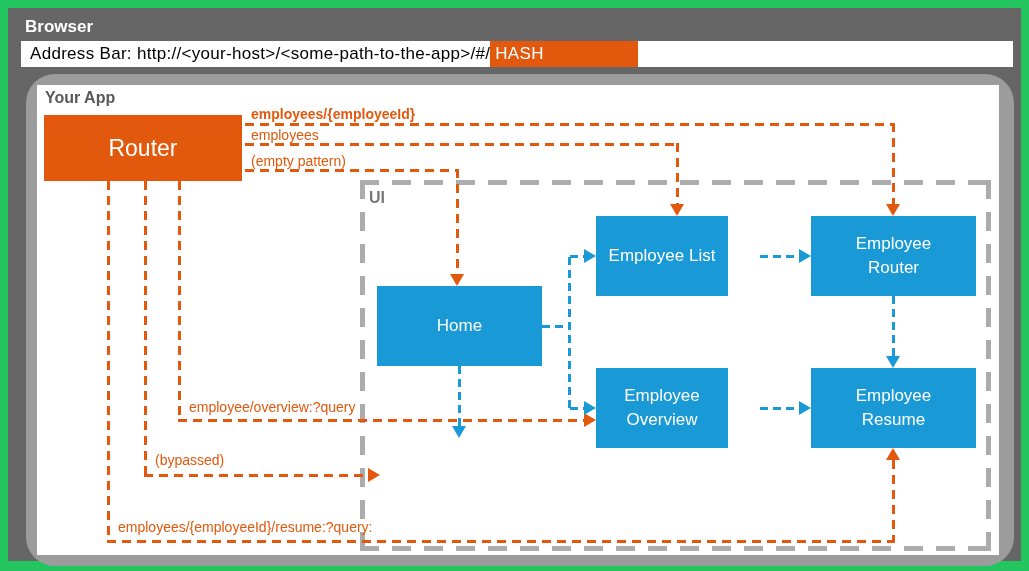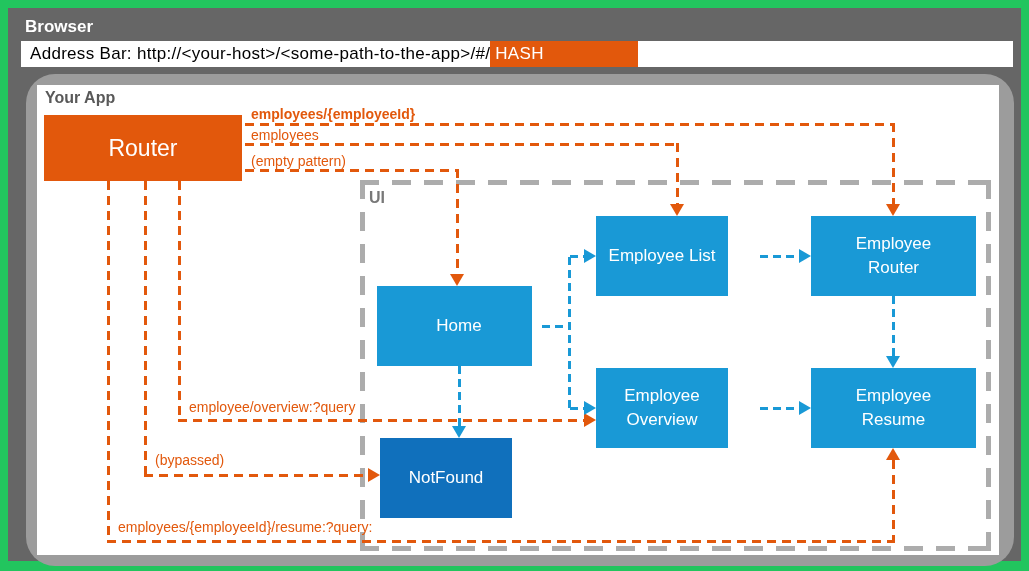--- a/index.html
+++ b/index.html
@@ -64,40 +64,37 @@
         <div id="your-app-title" class="abs">Your App</div>
 
         <div class="abs ui-h" style="left:323px;top:95px;width:631px;"></div>
         <div class="abs ui-h" style="left:323px;top:461px;width:631px;"></div>
         <div class="abs ui-v" style="left:323px;top:95px;height:371px;"></div>
         <div class="abs ui-v" style="left:949px;top:95px;height:371px;"></div>
         <div id="ui-title" class="abs">UI</div>
 
         <div id="router-box" class="abs">Router</div>
 
-        <div class="abs box box-light" style="left:340px;top:201px;width:146px;padding-left:9px;">
+        <div class="abs box box-light" style="left:340px;top:201px;width:165px;">
           <span class="bl">Home</span>
         </div>
         <div class="abs box box-light" style="left:559px;top:131px;">
           <span class="bl">Employee List</span>
         </div>
         <div class="abs box box-light" style="left:774px;top:131px;width:165px;">
           <span class="bl">Employee</span>
           <span class="bl">Router</span>
         </div>
         <div class="abs box box-light" style="left:559px;top:283px;">
           <span class="bl">Employee</span>
           <span class="bl">Overview</span>
         </div>
         <div class="abs box box-light" style="left:774px;top:283px;width:165px;">
           <span class="bl">Employee</span>
           <span class="bl">Resume</span>
-        </div>
-        <div class="abs box box-dark" style="left:343px;top:353px;">
-          <span class="bl">NotFound</span>
         </div>
 
         <div class="abs route-label" style="left:214px;top:21px;font-weight:bold;">employees/{employeeId}</div>
         <div class="abs oh" style="left:208px;top:38px;width:650px;"></div>
         <div class="abs ov" style="left:855px;top:38px;height:82px;"></div>
         <div class="abs arr arr-d-o" style="left:849px;top:119px;"></div>
 
         <div class="abs route-label" style="left:214px;top:42px;">employees</div>
         <div class="abs oh" style="left:208px;top:58px;width:434px;"></div>
         <div class="abs ov" style="left:639px;top:58px;height:61px;"></div>

